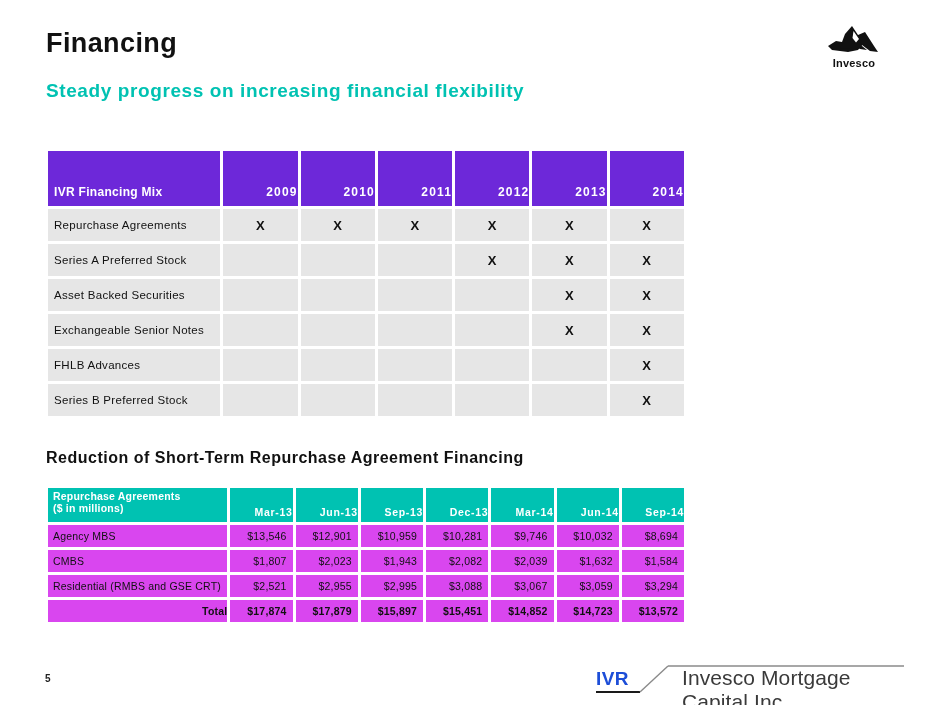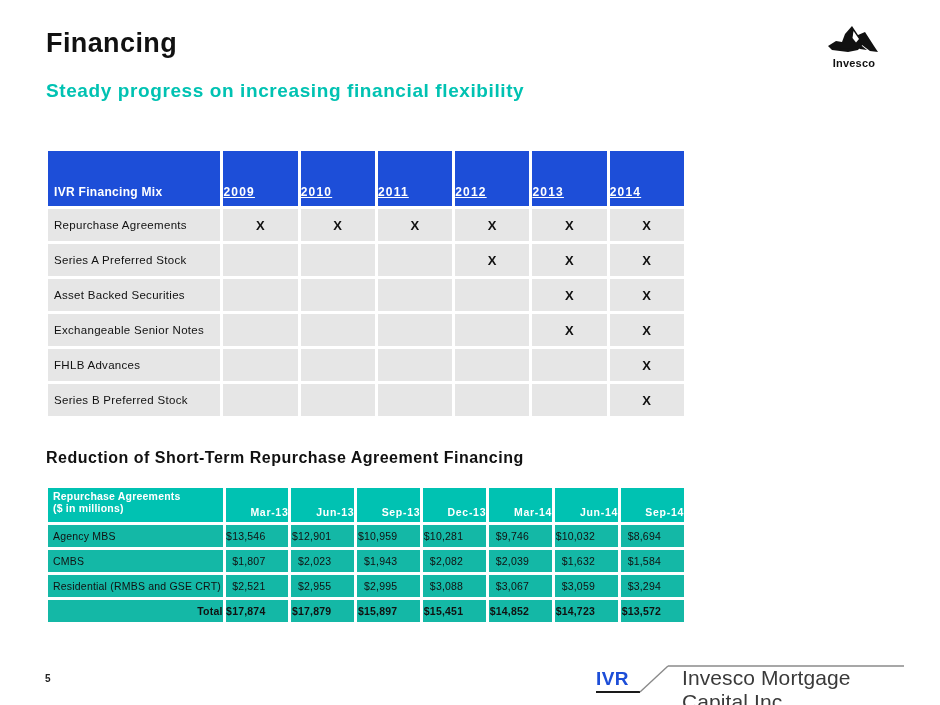--- a/index.html
+++ b/index.html
@@ -34,51 +34,51 @@
     margin-top:-1px;letter-spacing:.2px;
   }
 
   
   table{border-collapse:separate;border-spacing:3px 3px;position:absolute;}
   table td,table th{padding:0;margin:0;}
 
   
   #tbl1{left:45px;top:148px;width:642px;}
   #tbl1 th{
-    background:#1d4ed8;color:#ffffff;height:48px;
+    background:#6d28d9;color:#ffffff;height:48px;
     vertical-align:bottom;font-size:12px;font-weight:bold;
     letter-spacing:1.2px;padding-bottom:7px;
   }
   #tbl1 th.lbl{text-align:left;padding-left:6px;letter-spacing:.3px;}
-  #tbl1 th.yr{text-align:left;text-decoration:underline;}
+  #tbl1 th.yr{text-align:right;}
   #tbl1 td{
     background:#e6e6e6;height:32px;font-size:11.5px;color:#111;
     letter-spacing:.3px;
   }
   #tbl1 td.rowlabel{text-align:left;padding-left:6px;}
   #tbl1 td.mark{text-align:center;font-weight:bold;font-size:13px;}
 
   
   #tbl2{left:45px;top:485px;width:642px;}
   #tbl2 th{
     background:#00c2b2;color:#ffffff;height:27px;
     vertical-align:bottom;font-size:10.5px;font-weight:bold;
     letter-spacing:.7px;padding-bottom:4px;
   }
   #tbl2 th.lbl{
     text-align:left;padding-left:5px;vertical-align:top;
     padding-top:3px;line-height:11.5px;letter-spacing:.2px;
   }
   #tbl2 th.per{text-align:right;}
   #tbl2 td{
-    background:#14b8a6;height:22px;font-size:10.5px;color:#111;
+    background:#d946ef;height:22px;font-size:10.5px;color:#111;
     letter-spacing:.2px;
   }
   #tbl2 td.rowlabel{text-align:left;padding-left:5px;}
-  #tbl2 td.num{text-align:right;padding-right:23px;}
+  #tbl2 td.num{text-align:right;padding-right:6px;}
   #tbl2 tr.total td{font-weight:bold;text-align:right;}
 
   
   .pagenum{
     position:absolute;left:45px;top:673px;
     font-size:10px;font-weight:bold;color:#222;
   }
   .footer-brand{position:absolute;left:596px;top:662px;width:310px;height:38px;}
   .fb-ivr{
     position:absolute;left:0px;top:6px;font-size:19px;font-weight:bold;

